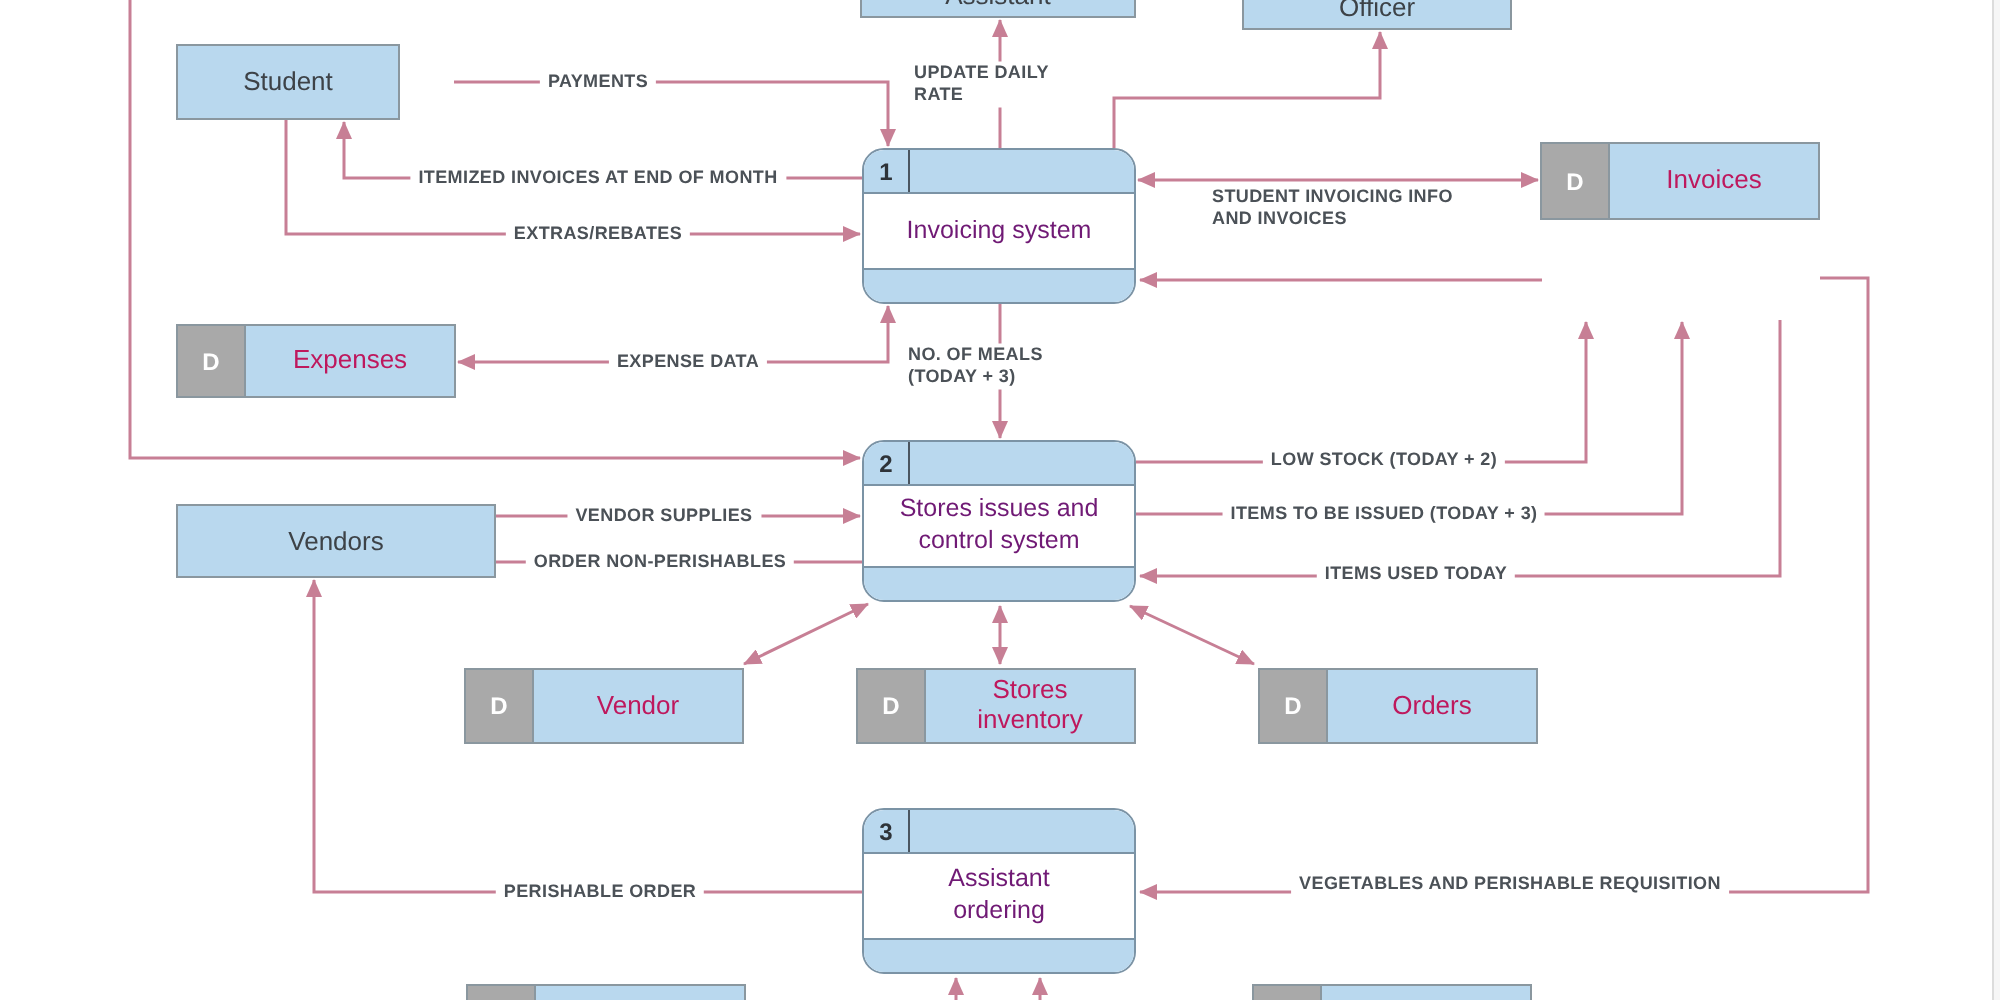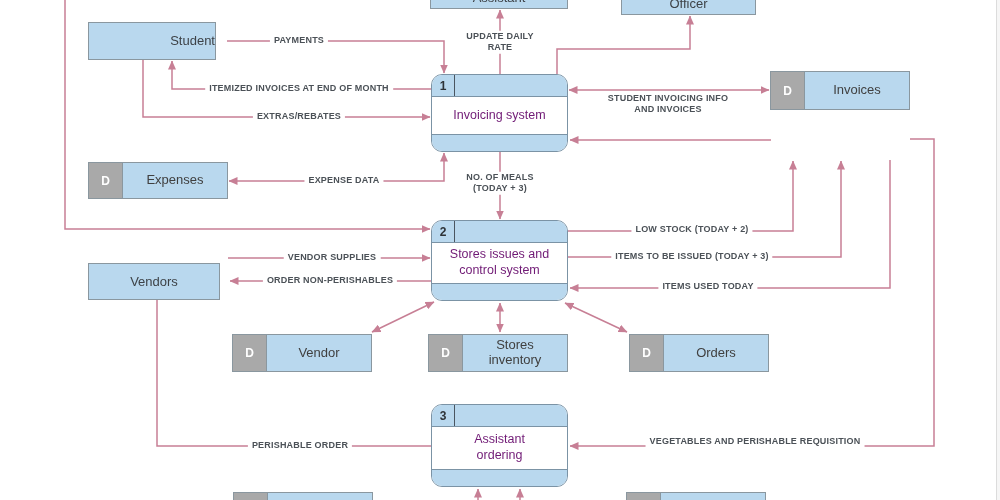--- a/index.html
+++ b/index.html
@@ -18,21 +18,21 @@
     position:absolute;display:flex;border:1.5px solid #8a979f;
     background:#b9d8ee;box-sizing:border-box;
   }
   .store .tab{
     width:33px;flex:0 0 33px;background:#a9a9a9;border-right:1.5px solid #8a979f;
     display:flex;align-items:center;justify-content:center;
     color:#ffffff;font-size:12px;font-weight:bold;
   }
   .store .sname{
     flex:1;display:flex;align-items:center;justify-content:center;text-align:center;
-    color:#404040;font-size:13px;line-height:1.15;
+    color:#be185d;font-size:13px;line-height:1.15;
   }
   .process{
     position:absolute;border:1.5px solid #7b93a5;border-radius:11px;
     background:#ffffff;overflow:hidden;display:flex;flex-direction:column;
     box-sizing:border-box;
   }
   .process .phead{
     height:21px;flex:0 0 21px;background:#b9d8ee;border-bottom:1px solid #7b93a5;
     display:flex;
   }
@@ -44,21 +44,21 @@
   .process .pbody{
     flex:1;display:flex;align-items:center;justify-content:center;text-align:center;
     color:#701a75;font-size:12.5px;line-height:1.25;padding:0 6px;
   }
   .process .pfoot{
     flex:0 0 16px;background:#b9d8ee;border-top:1px solid #7b93a5;
   }
   
   .flabel{
     position:absolute;transform:translate(-50%,-50%);
-    background:#ffffff;padding:0 4px;text-align:center;
+    background:#ffffff;padding:0 4px;
     font-size:9px;font-weight:bold;letter-spacing:.2px;color:#4b5157;
     line-height:1.25;white-space:nowrap;z-index:5;
   }
   .flabel.wrap{white-space:normal;}
   
   #lines{position:absolute;left:0;top:0;z-index:1;}
   .flow-line{fill:none;stroke:#c77f95;stroke-width:1.5;}
   
   .canvas-edge{
     position:absolute;top:0;right:0;width:3px;height:500px;
@@ -99,25 +99,25 @@
     <polyline class="flow-line" points="431,446 157,446 157,290" marker-end="url(#ae)" stroke="#c77f95"></polyline>
     <polyline class="flow-line" points="228,258 430,258" marker-end="url(#ae)" stroke="#c77f95"></polyline>
     <polyline class="flow-line" points="431,281 230,281" marker-end="url(#ae)" stroke="#c77f95"></polyline>
     <polyline class="flow-line" points="434,302 372,332" marker-start="url(#as)" marker-end="url(#ae)" stroke="#c77f95"></polyline>
     <polyline class="flow-line" points="500,303 500,332" marker-start="url(#as)" marker-end="url(#ae)" stroke="#c77f95"></polyline>
     <polyline class="flow-line" points="565,303 627,332" marker-start="url(#as)" marker-end="url(#ae)" stroke="#c77f95"></polyline>
     <polyline class="flow-line" points="478,500 478,489" marker-end="url(#ae)" stroke="#c77f95"></polyline>
     <polyline class="flow-line" points="520,500 520,489" marker-end="url(#ae)" stroke="#c77f95"></polyline>
   </svg>
 
-  <div class="entity shape" style="left:88px;top:22px;width:128px;height:38px;justify-content:flex-end;">
+  <div class="entity shape" style="left:88px;top:22px;width:112px;height:38px;">
     <span>Student</span>
   </div>
 
-  <div class="entity shape" style="left:88px;top:263px;width:132px;height:37px;">
+  <div class="entity shape" style="left:88px;top:252px;width:160px;height:37px;">
     <span>Vendors</span>
   </div>
 
 
   <div class="entity cut shape" style="left:430px;top:-31px;width:138px;height:40px;justify-content:center;">
     <span>Assistant</span>
   </div>
 
   <div class="entity cut shape" style="left:621px;top:-24px;width:135px;height:39px;justify-content:center;">
     <span>Officer</span>

